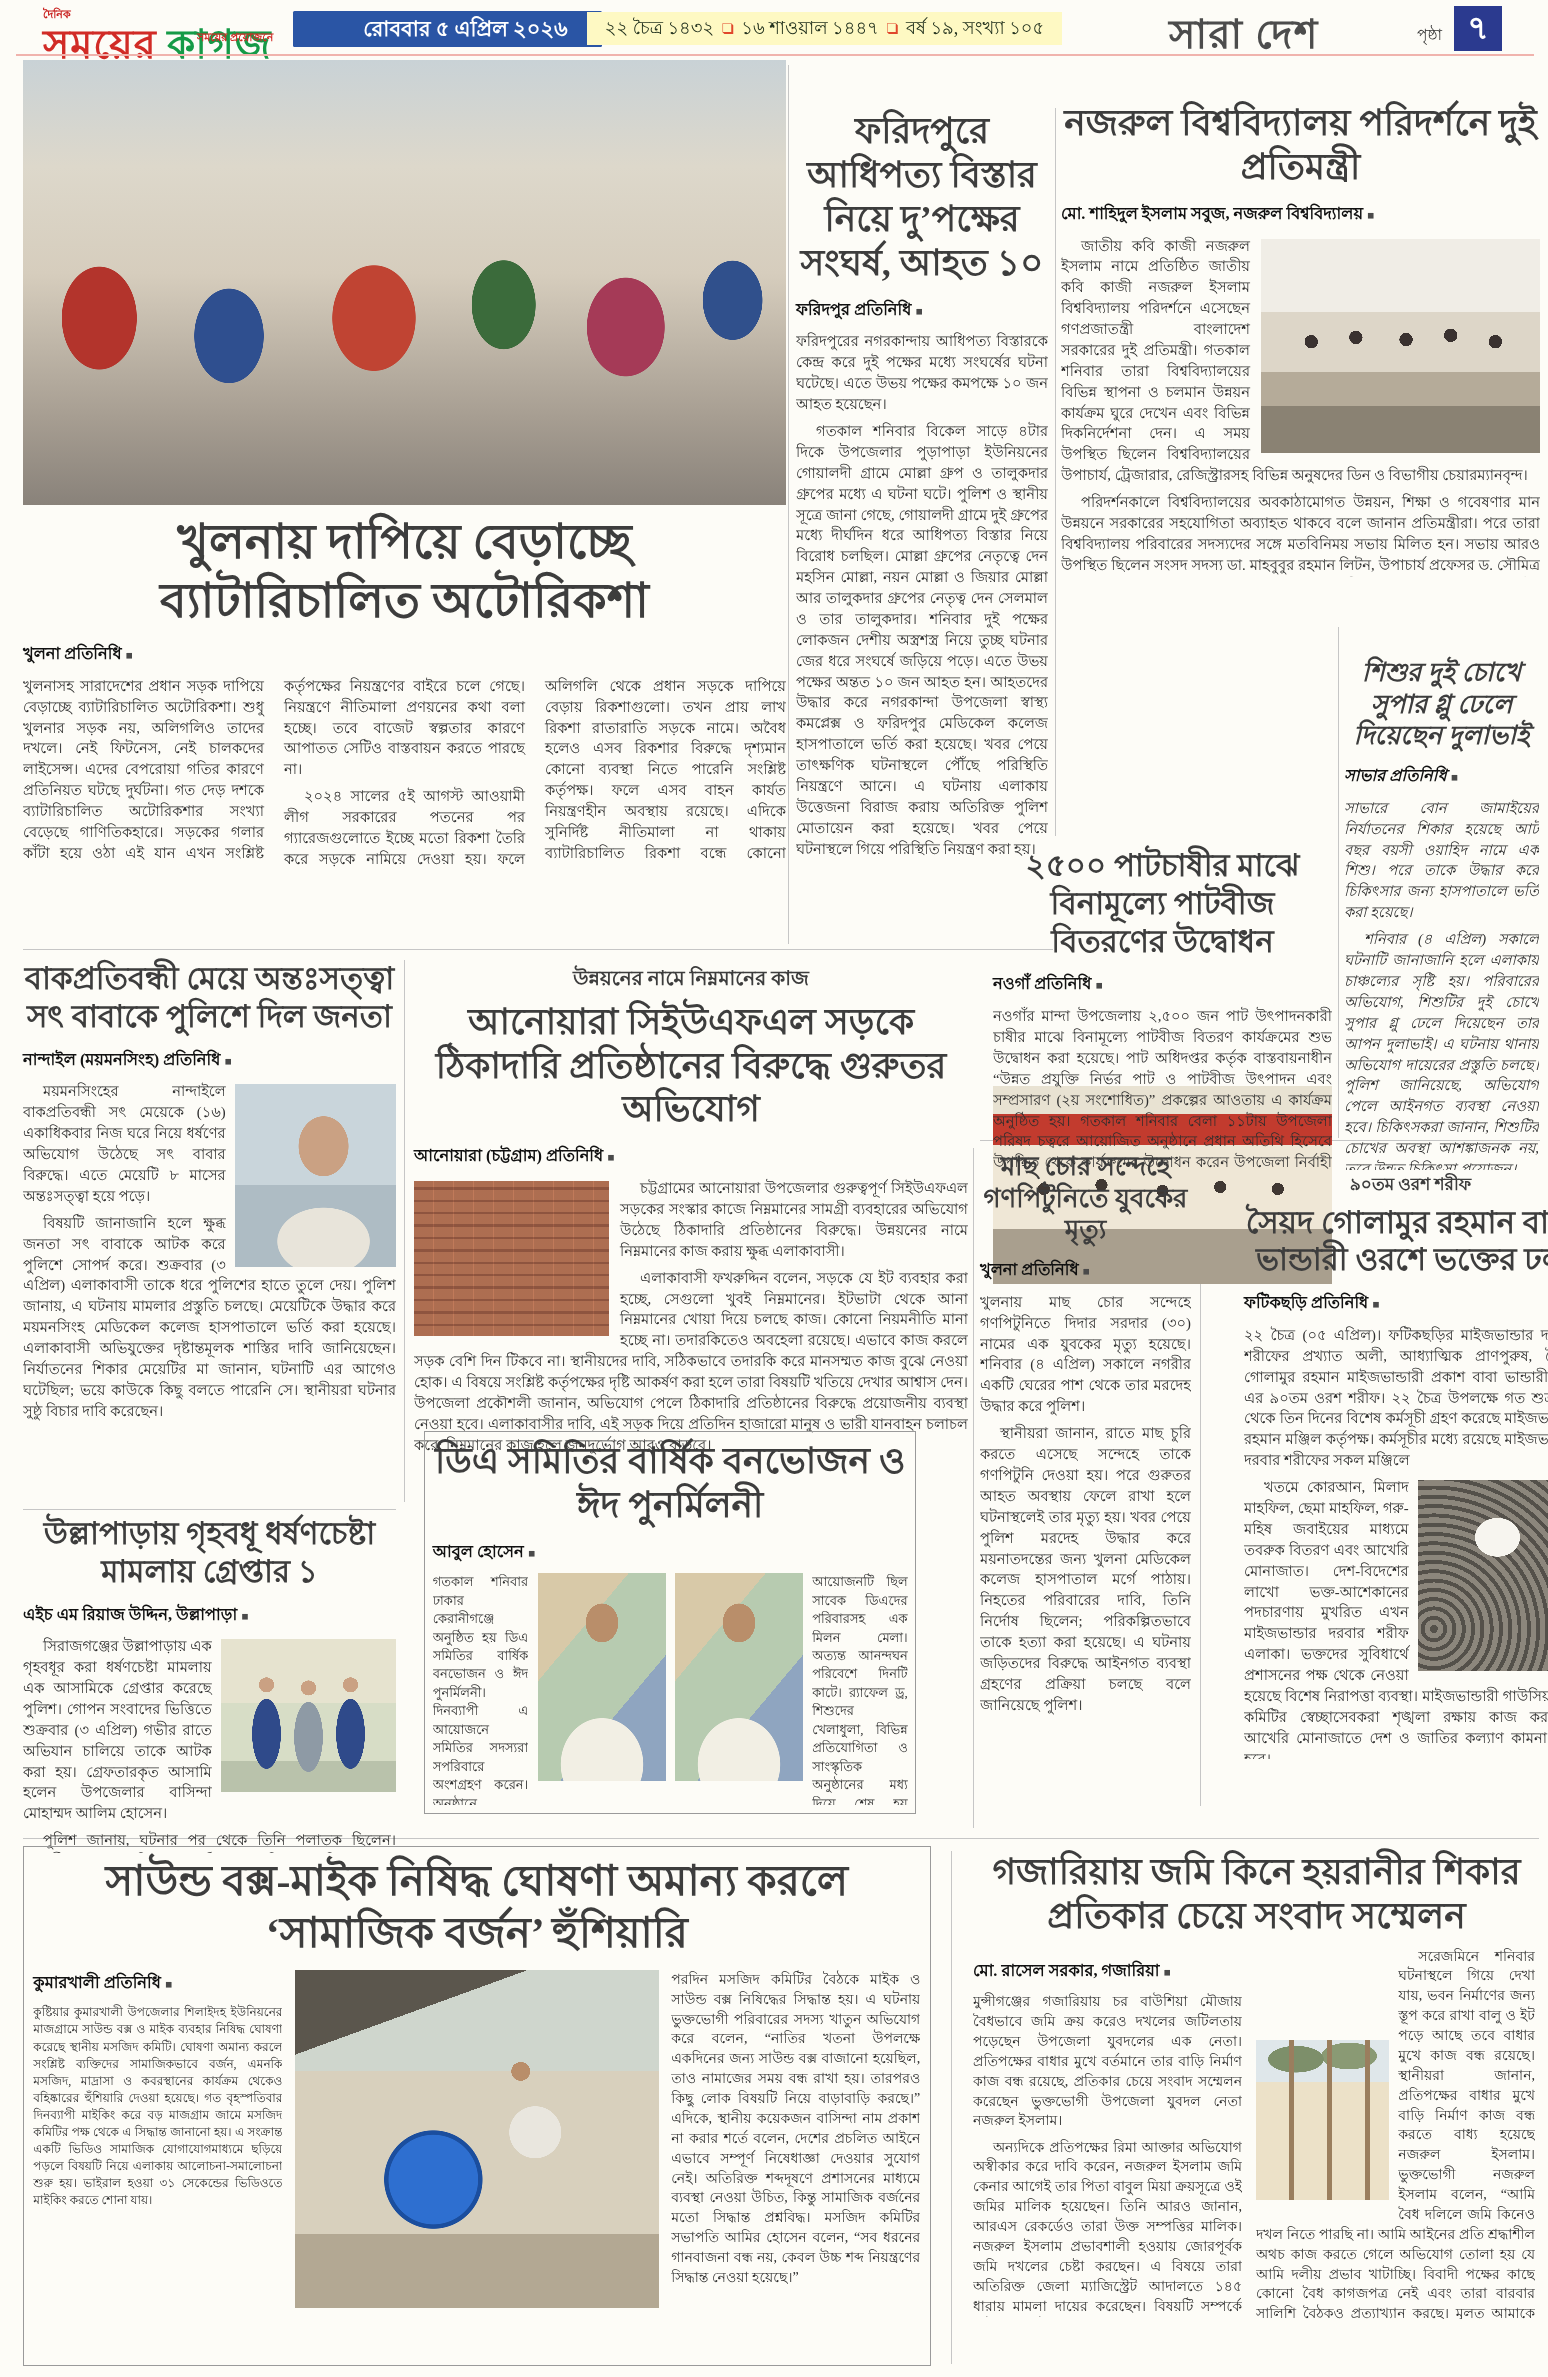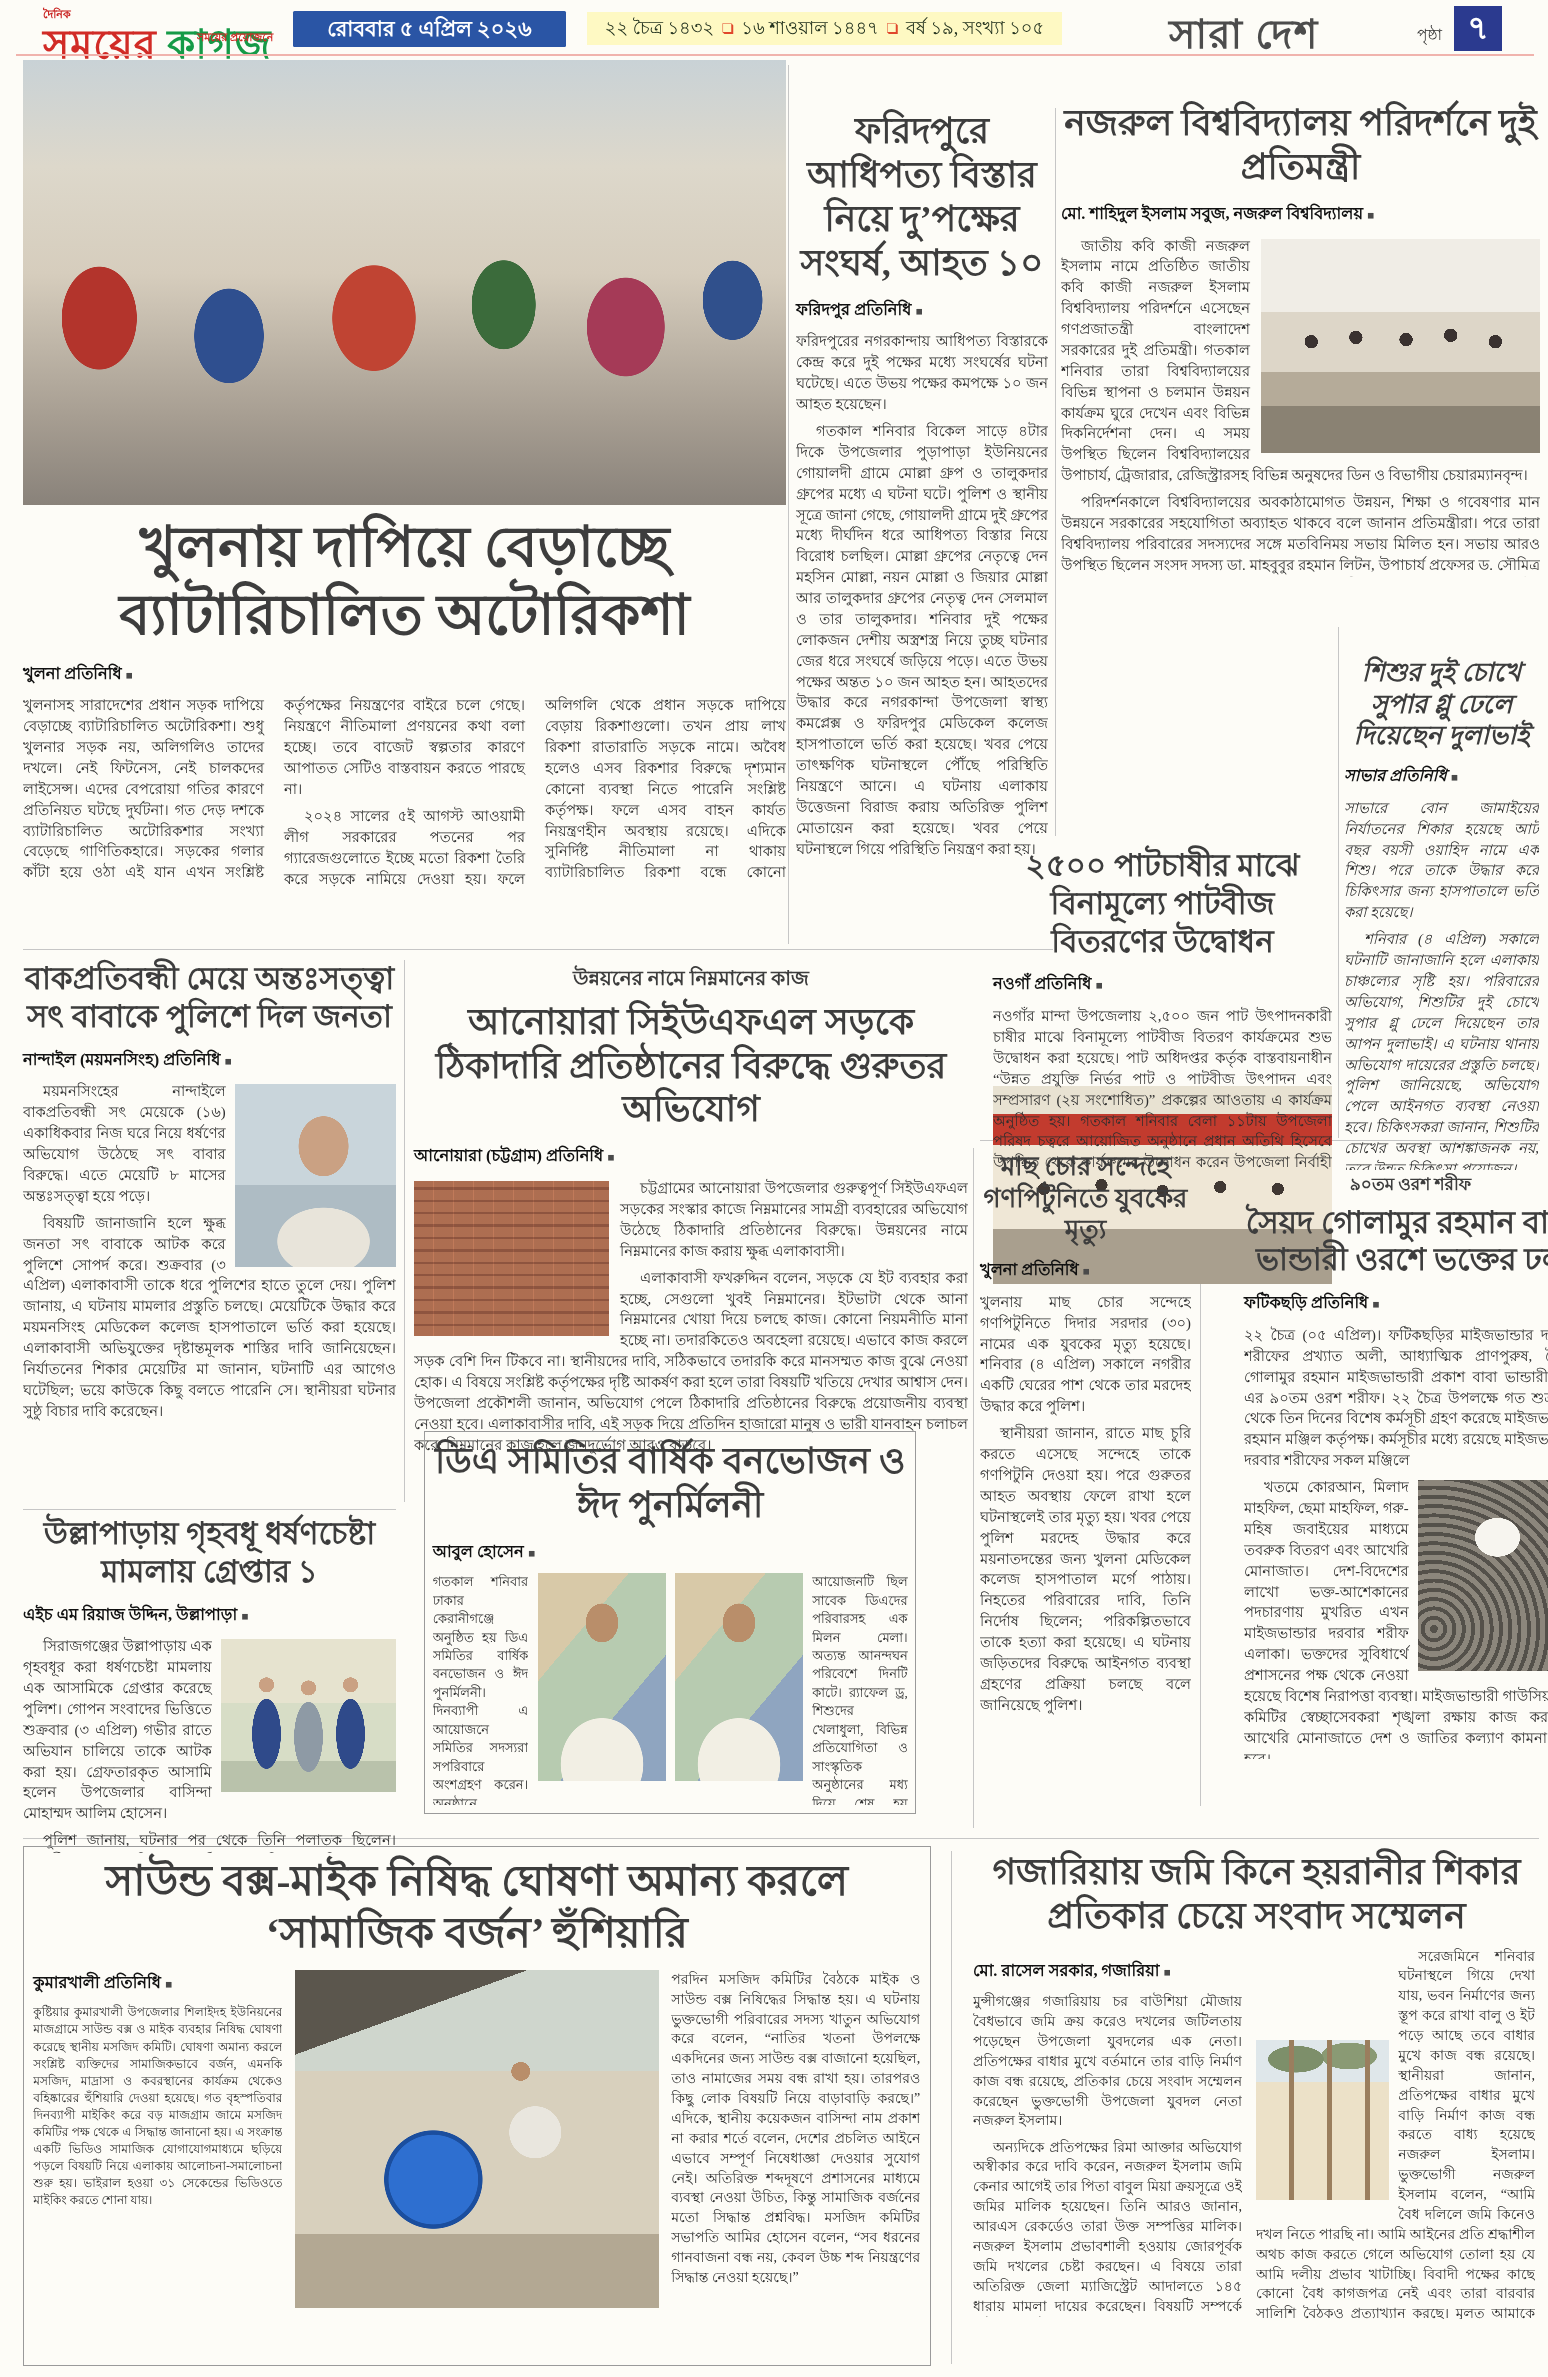--- a/index.html
+++ b/index.html
@@ -17,21 +17,21 @@
   .section-title{font-size:40px;font-weight:bold;color:#4c4c4c;letter-spacing:1.5px;}
   .page-label{font-size:15.5px;color:#333;}
   .page-box{background:#2b3a8f;color:#fff;font-size:33px;font-weight:bold;text-align:center;line-height:45px;}
   .header-rule{background:#f0b3ad;height:2.3px;}
   
   .vline{width:0.8px;background:#c6c6c6;}
   .hline{height:0.8px;background:#c6c6c6;}
   
   .article{position:absolute;}
   .hl{font-weight:bold;color:#3d3d3d;text-align:center;margin:0;line-height:1.22;}
-  .hl-xl{font-size:56px;}
+  .hl-xl{font-size:48px;}
   .hl-lg{font-size:36px;}
   .hl-md{font-size:31px;}
   .hl-sm{font-size:26px;}
   .kicker{font-size:20px;font-weight:bold;color:#3d3d3d;text-align:center;margin:0 0 4.6px 0;}
   .byline{font-size:16.3px;color:#111;margin:11px 0 7.7px 0;font-weight:bold;}
   .bm{color:#4a4a4a;font-size:11.6px;}
   .body{font-size:14.7px;line-height:1.42;text-align:justify;overflow:hidden;}
   .body p{margin:0 0 6.2px 0;text-indent:20px;}
   .body p:first-child{text-indent:0;}
   .cols3{column-count:3;column-gap:20px;}
@@ -99,21 +99,21 @@
 <body>
 
 <div id="page">
 
   <div class="abs" style="left:43px;top:6.2px;">
     <div class="logo-daily">দৈনিক</div>
     <div class="logo-main"><span class="logo-w1">সময়ের</span> <span class="logo-w2">কাগজ</span></div>
   </div>
   <div class="abs logo-tag" style="left:197px;top:9.3px;margin-top:20px;">সময়ের প্রয়োজনে</div>
 
-  <div class="abs date-box" style="left:293px;top:11px;width:273px;height:36px;">রোববার ৫ এপ্রিল ২০২৬</div>
+  <div class="abs date-box" style="left:293px;top:11px;width:273px;height:36px;padding-left:36px;">রোববার ৫ এপ্রিল ২০২৬</div>
 
   <div class="abs cal-strip" style="left:587px;top:12.4px;width:475px;height:33px;">
     <span>২২ চৈত্র ১৪৩২</span><span class="cal-sep">❑</span><span>১৬ শাওয়াল ১৪৪৭</span><span class="cal-sep">❑</span><span>বর্ষ ১৯, সংখ্যা ১০৫</span>
   </div>
 
   <div class="abs section-title" style="left:1169px;top:3.1px;">সারা দেশ</div>
   <div class="abs page-label" style="left:1417px;top:23px;">পৃষ্ঠা</div>
   <div class="abs page-box" style="left:1454px;top:6.2px;width:48px;height:45px;">৭</div>
   <div class="abs header-rule" style="left:15.5px;top:54px;width:1518px;"></div>
 

